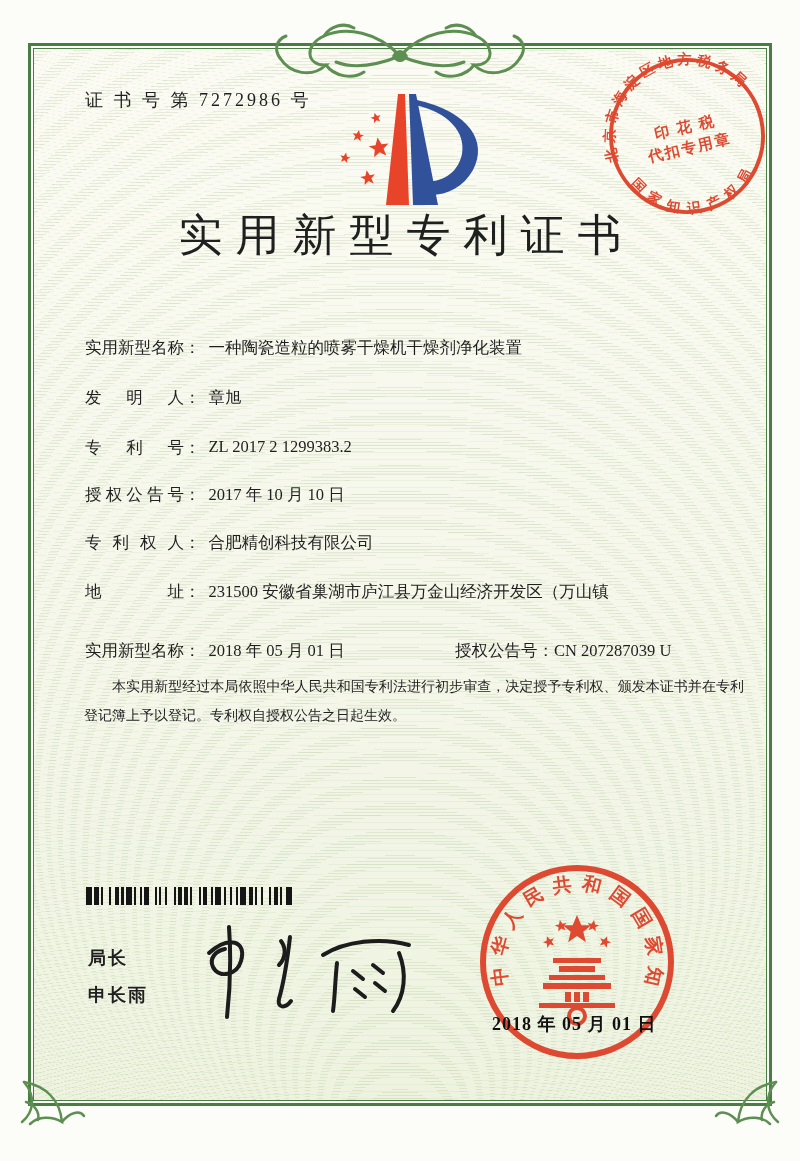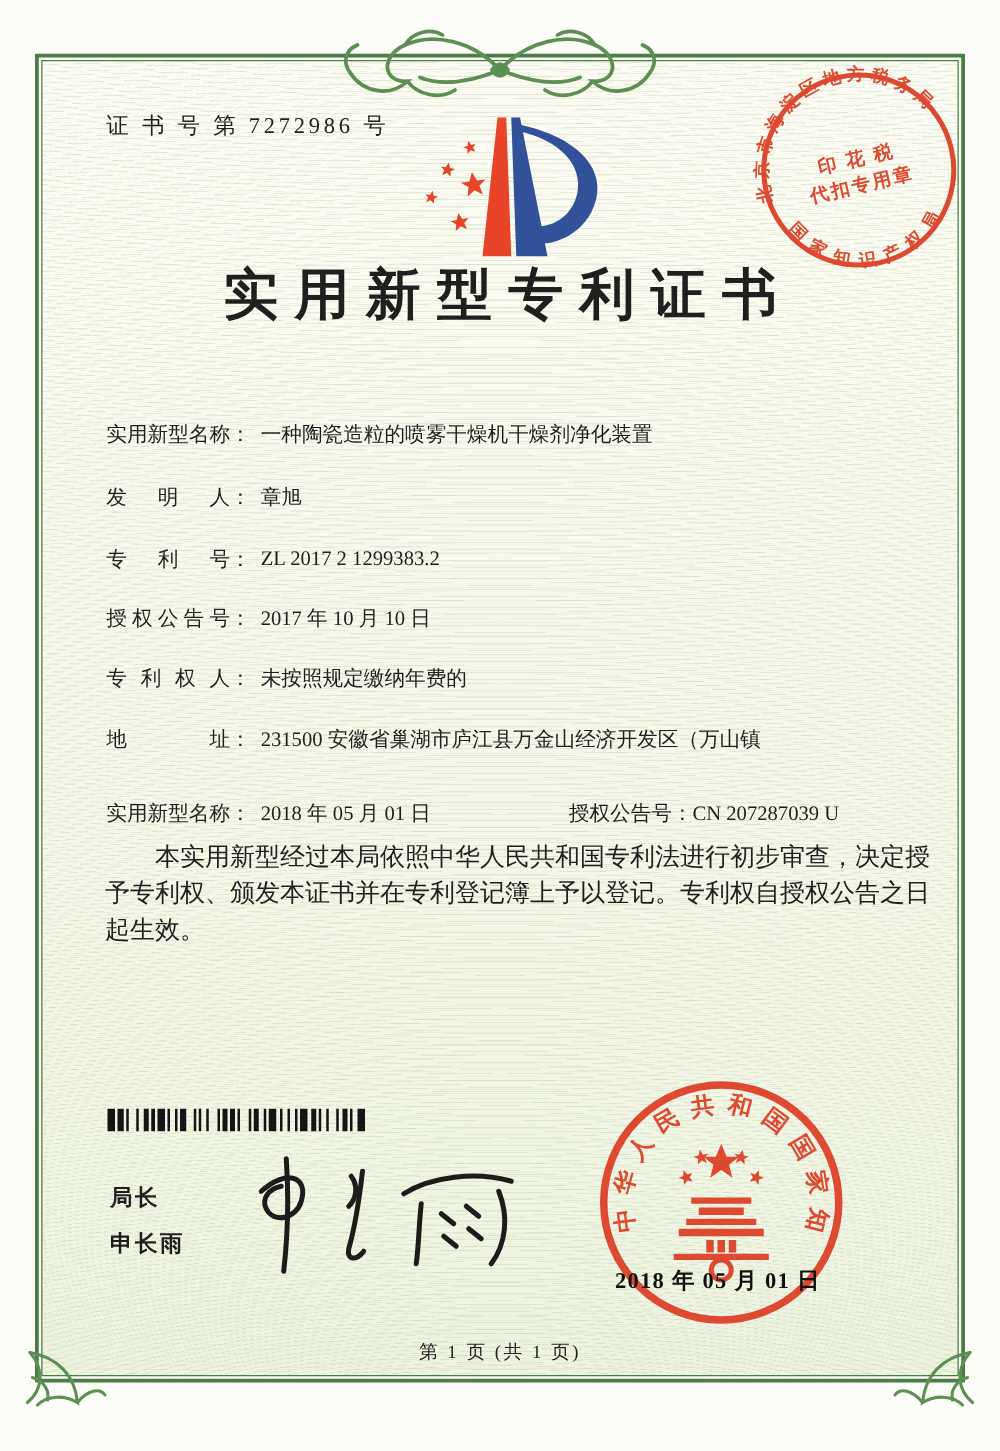--- a/index.html
+++ b/index.html
@@ -32,31 +32,31 @@
 
   .cert-no{position:absolute;left:85px;top:88px;font-size:18px;letter-spacing:3px;}
 
   .logo{position:absolute;left:318px;top:90px;width:190px;height:120px;}
 
   .stamp-top{position:absolute;left:601px;top:50px;width:172px;height:172px;transform:rotate(-13deg);}
   .stamp-top text{fill:var(--seal-red);}
   .stamp-center{font-size:15px;font-weight:bold;letter-spacing:2px;}
 
   .doc-title{position:absolute;left:0;top:206px;width:800px;text-align:center;
-    font-size:44px;font-weight:bold;letter-spacing:13px;text-indent:13px;}
+    font-size:44px;font-weight:normal;letter-spacing:13px;text-indent:13px;}
 
   .fields{position:absolute;left:85px;top:0;width:680px;font-size:16.5px;}
   .frow{position:absolute;left:0;white-space:nowrap;}
   .lbl{display:inline-block;width:99px;text-align:justify;text-align-last:justify;vertical-align:top;}
   .colon{display:inline-block;vertical-align:top;}
   .val{display:inline-block;margin-left:8px;vertical-align:top;}
   .addr2{display:block;margin-left:124px;margin-top:8px;}
   .grant-no{position:absolute;left:370px;top:0;}
 
-  .paragraphs{position:absolute;left:84px;top:672px;width:660px;font-size:20px;line-height:29px;text-align:justify;}
+  .paragraphs{position:absolute;left:84px;top:672px;width:660px;font-size:14px;line-height:29px;text-align:justify;}
   .paragraphs p{text-indent:2em;}
 
   .barcode{position:absolute;left:86px;top:887px;width:209px;height:18px;font-size:0;line-height:0;}
 
   .official{position:absolute;left:88px;font-family:"Liberation Sans","DejaVu Sans",sans-serif;font-weight:bold;font-size:18px;letter-spacing:2px;}
   .official-title{top:946px;}
   .official-name{top:983px;}
 
   .signature{position:absolute;left:195px;top:915px;width:240px;height:110px;}
   .signature path{stroke:#1c1c1c;stroke-width:4;fill:none;stroke-linecap:round;stroke-linejoin:round;}
@@ -157,21 +157,21 @@
     <div class="frow" style="top:387px">
       <span class="lbl">发明人</span><span class="colon">：</span><span class="val">章旭</span>
     </div>
     <div class="frow" style="top:437px">
       <span class="lbl">专利号</span><span class="colon">：</span><span class="val">ZL 2017 2 1299383.2</span>
     </div>
     <div class="frow" style="top:484px">
       <span class="lbl">授权公告号</span><span class="colon">：</span><span class="val">2017 年 10 月 10 日</span>
     </div>
     <div class="frow" style="top:532px">
-      <span class="lbl">专利权人</span><span class="colon">：</span><span class="val">未按照规定缴纳年费的</span>
+      <span class="lbl">专利权人</span><span class="colon">：</span><span class="val">合肥精创科技有限公司</span>
     </div>
     <div class="frow" style="top:581px">
       <span class="lbl">地址</span><span class="colon">：</span><span class="val">231500 安徽省巢湖市庐江县万金山经济开发区（万山镇</span>
     </div>
     <div class="frow" style="top:640px">
       <span class="lbl">实用新型名称</span><span class="colon">：</span><span class="val">2018 年 05 月 01 日</span>
       <span class="grant-no"><span>授权公告号</span>：<span>CN 207287039 U</span></span>
     </div>
   </div>
 
@@ -218,15 +218,14 @@
       <rect x="66" y="121" width="68" height="6"></rect>
       <rect x="88" y="130" width="6" height="10"></rect>
       <rect x="106" y="130" width="6" height="10"></rect>
       <rect x="97" y="130" width="6" height="10"></rect>
       <rect x="62" y="141" width="76" height="5"></rect>
       <circle cx="100" cy="154" r="8" fill="none" stroke="#dd4a31" stroke-width="4"></circle>
     </g>
   </svg>
   <div class="seal-date">2018 年 05 月 01 日</div>
 
-  <div class="footer">第 1 页 (共 1 页)</div>
 
 </div>
 
 </body></html>

